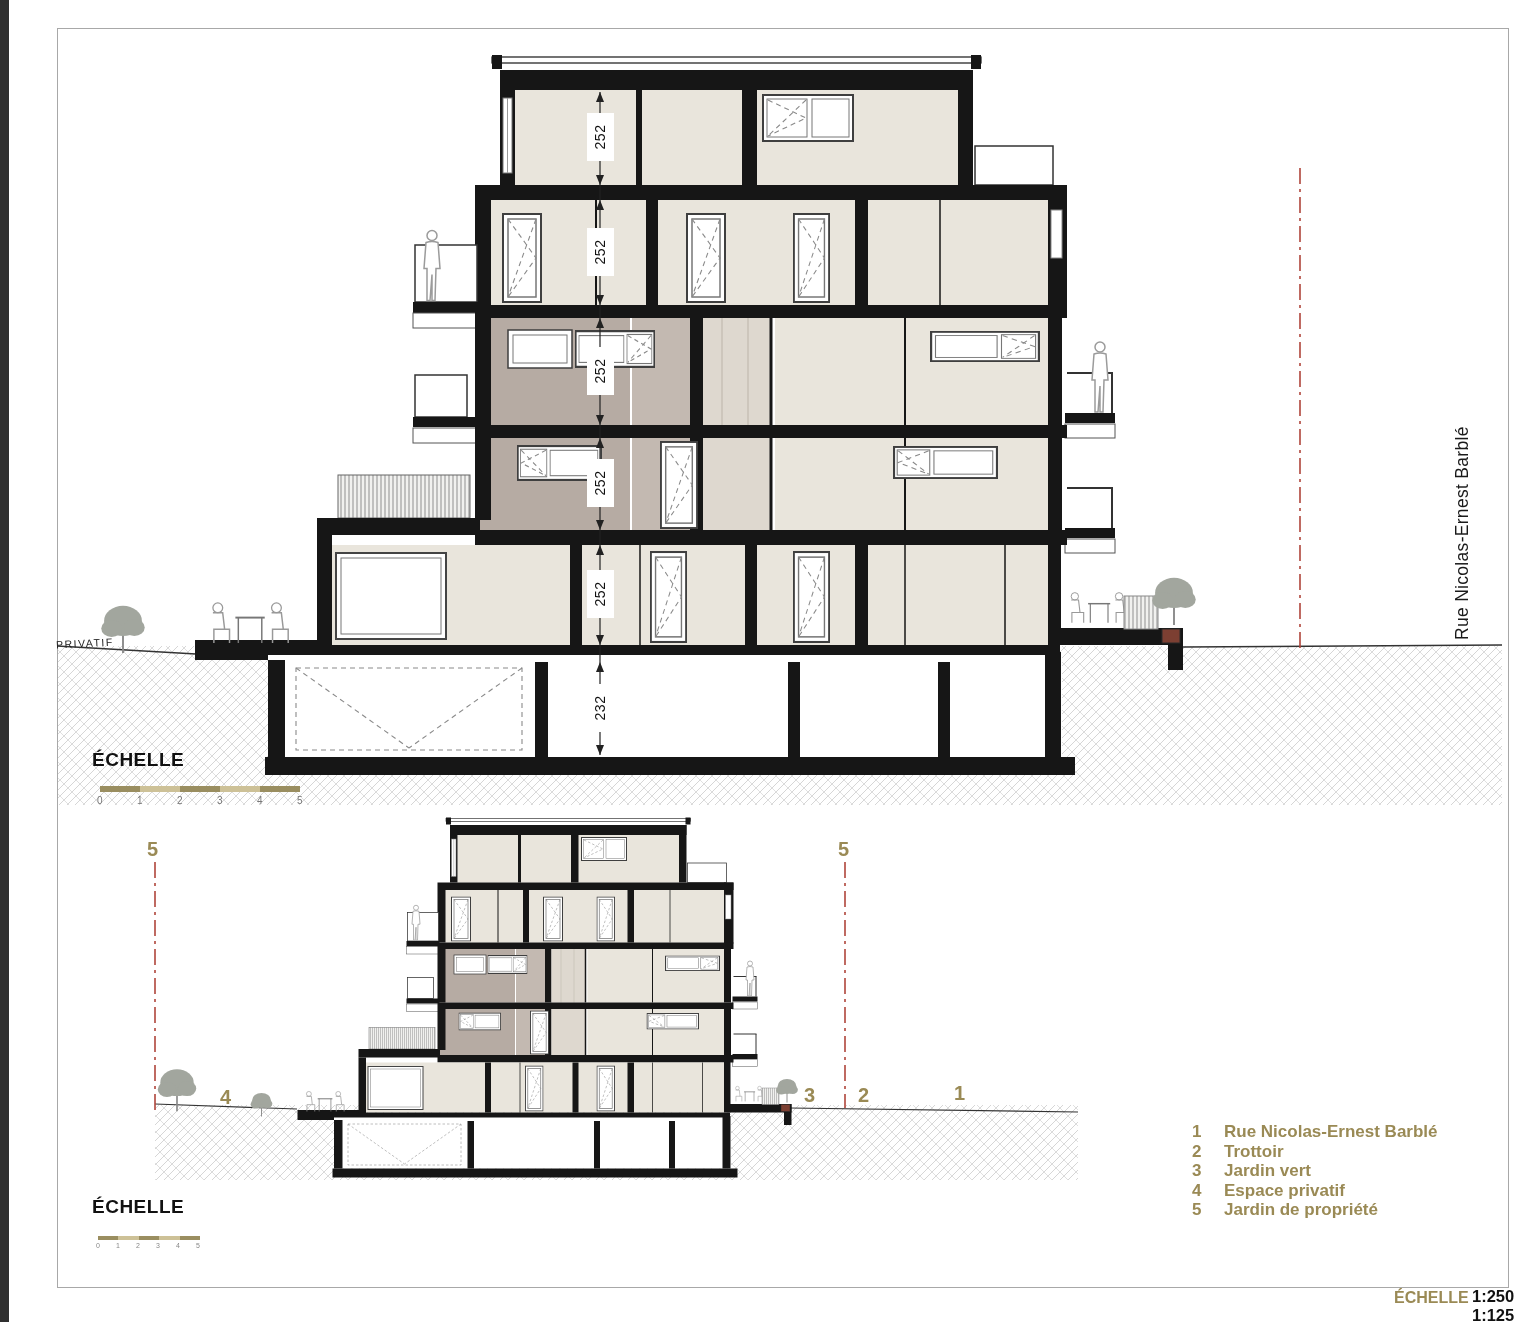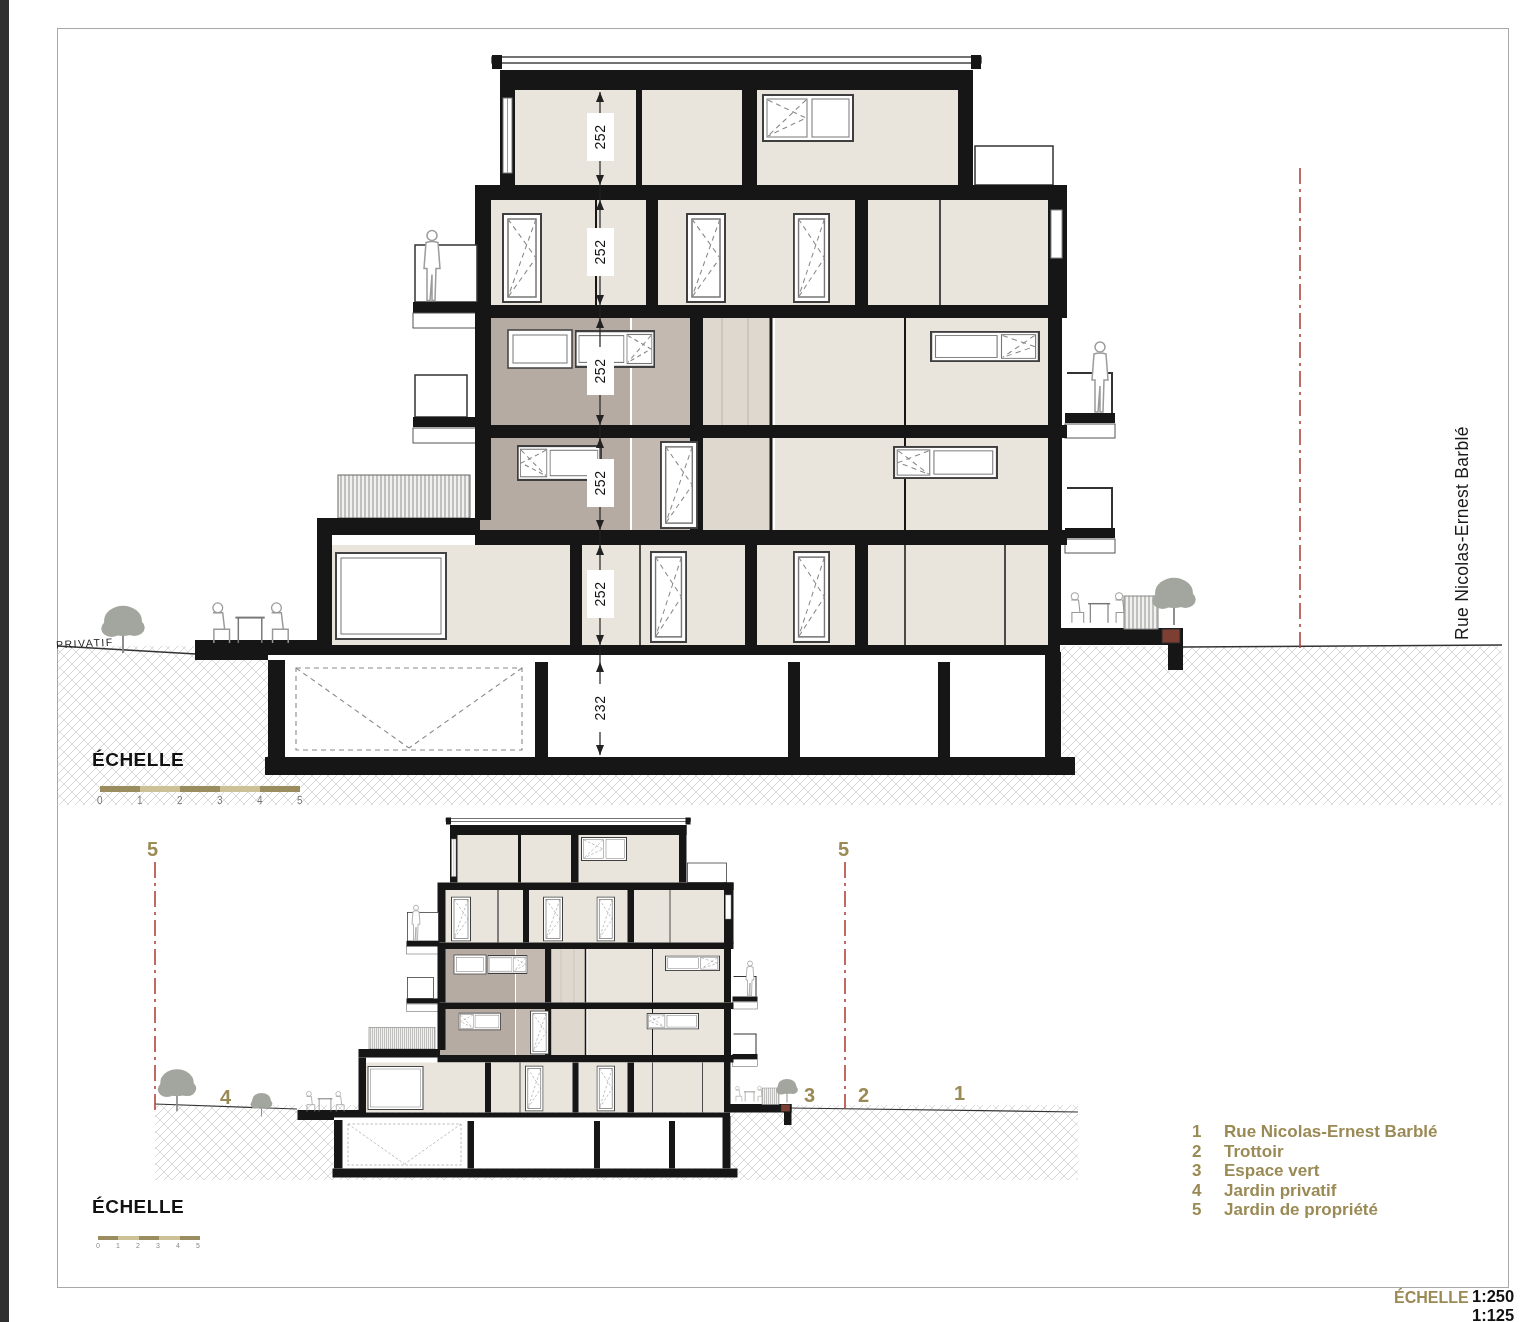--- a/index.html
+++ b/index.html
@@ -300,25 +300,25 @@
     <div class="lrow">
         <span class="lnum">1</span>
         <span>Rue Nicolas-Ernest Barblé</span>
       </div>
     <div class="lrow">
         <span class="lnum">2</span>
         <span>Trottoir</span>
       </div>
     <div class="lrow">
         <span class="lnum">3</span>
-        <span>Espace vert</span>
+        <span>Jardin vert</span>
       </div>
     <div class="lrow">
         <span class="lnum">4</span>
-        <span>Jardin privatif</span>
+        <span>Espace privatif</span>
       </div>
     <div class="lrow">
         <span class="lnum">5</span>
         <span>Jardin de propriété</span>
       </div>
   </div>
 
   <div class="abs olive" style="left:1394px;top:1289px;font-size:16px">ÉCHELLE</div>
   <div class="abs footer-scales" style="left:1472px;top:1287px">
     <div>1:250</div>

